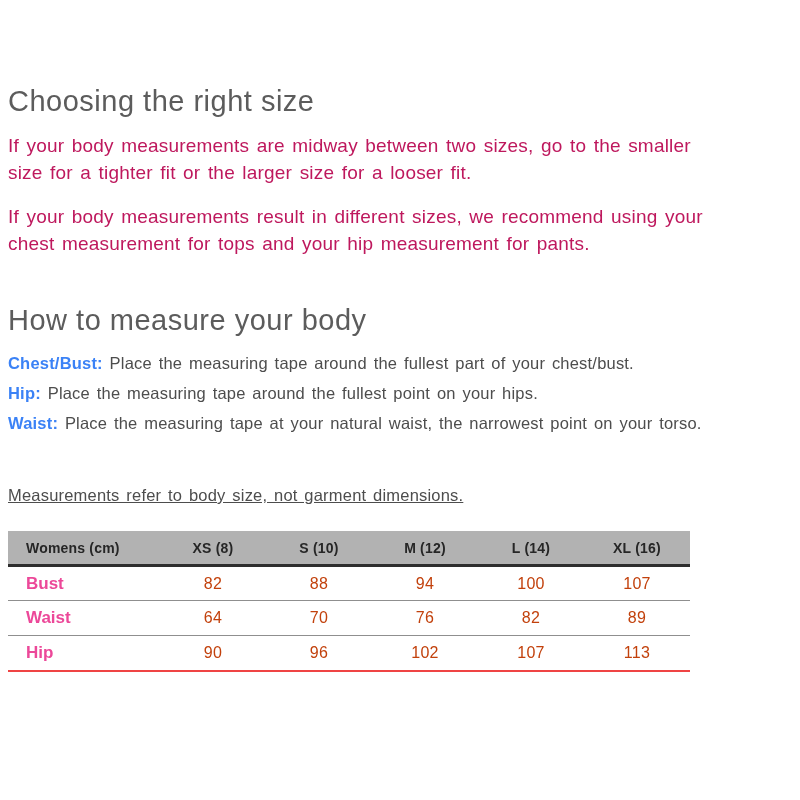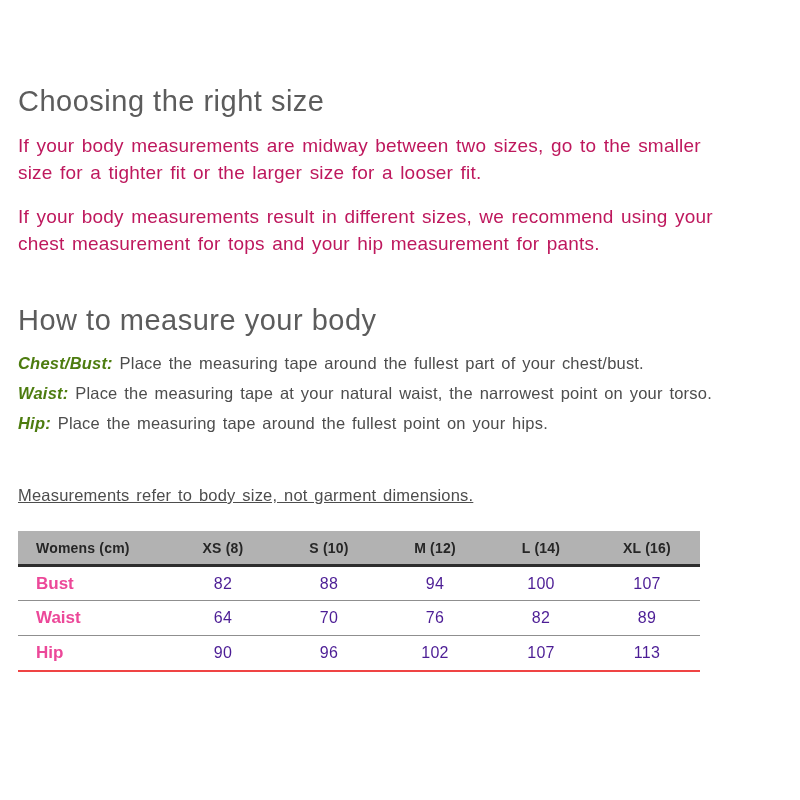--- a/index.html
+++ b/index.html
@@ -8,21 +8,20 @@
     background: #ffffff;
     width: 800px;
     height: 800px;
     overflow: hidden;
     font-family: "Liberation Sans", "DejaVu Sans", sans-serif;
   }
   .content {
     box-sizing: border-box;
     width: 732px;
     padding: 0 28px 0 8px;
-    margin-left: 10px;
   }
   h1.sec-title {
     margin: 84px 0 13px 0;
     font-size: 29px;
     line-height: 35px;
     font-weight: 300;
     letter-spacing: 0.5px;
     color: #5c5c5c;
   }
   h1.sec-title.second {
@@ -41,22 +40,21 @@
   p.measure-para {
     margin: 0 0 10px 0;
     font-size: 16.5px;
     line-height: 20px;
     letter-spacing: 0.2px;
     word-spacing: 2px;
     color: #4d4d4d;
   }
   p.measure-para strong {
     font-weight: 700;
-    color: #4d7c0f;
-    font-style: italic;
+    color: #3b82f6;
   }
   p.note-para {
     margin: 53px 0 26px 0;
     font-size: 16.5px;
     letter-spacing: 0.2px;
     word-spacing: 2px;
     color: #4d4d4d;
     text-decoration: underline;
   }
   table.size-table {
@@ -85,21 +83,21 @@
     text-align: left;
     padding-left: 18px;
     font-size: 17px;
     font-weight: 600;
     color: #ec4899;
   }
   table.size-table tbody td {
     text-align: center;
     font-size: 16px;
     font-weight: 400;
-    color: #4c1d95;
+    color: #c2410c;
     letter-spacing: 0.3px;
   }
   table.size-table tbody tr {
     height: 35px;
     border-bottom: 1px solid #8f8f8f;
   }
   table.size-table tbody tr:last-child {
     border-bottom: 2px solid #ef4444;
   }
 </style>
@@ -115,27 +113,27 @@
   <p class="body-para">If your body measurements result in different sizes, we recommend using your chest measurement for tops and your hip measurement for pants.</p>
 
   <h1 class="sec-title second">How to measure your body</h1>
 
   <p class="measure-para">
     <strong>Chest/Bust:</strong>
     <span>Place the measuring tape around the fullest part of your chest/bust.</span>
   </p>
 
   <p class="measure-para">
-    <strong>Waist:</strong>
-    <span>Place the measuring tape at your natural waist, the narrowest point on your torso.</span>
+    <strong>Hip:</strong>
+    <span>Place the measuring tape around the fullest point on your hips.</span>
   </p>
 
   <p class="measure-para">
-    <strong>Hip:</strong>
-    <span>Place the measuring tape around the fullest point on your hips.</span>
+    <strong>Waist:</strong>
+    <span>Place the measuring tape at your natural waist, the narrowest point on your torso.</span>
   </p>
 
   <p class="note-para">Measurements refer to body size, not garment dimensions.</p>
 
   <table class="size-table">
     <colgroup>
       <col class="c-label">
       <col class="c-size">
         <col class="c-size">
         <col class="c-size">

